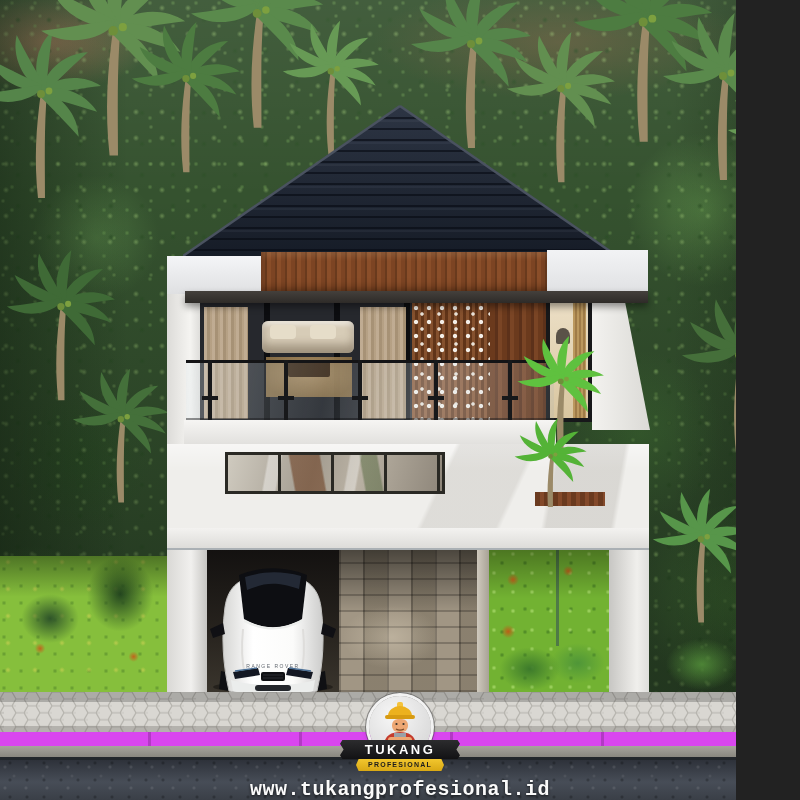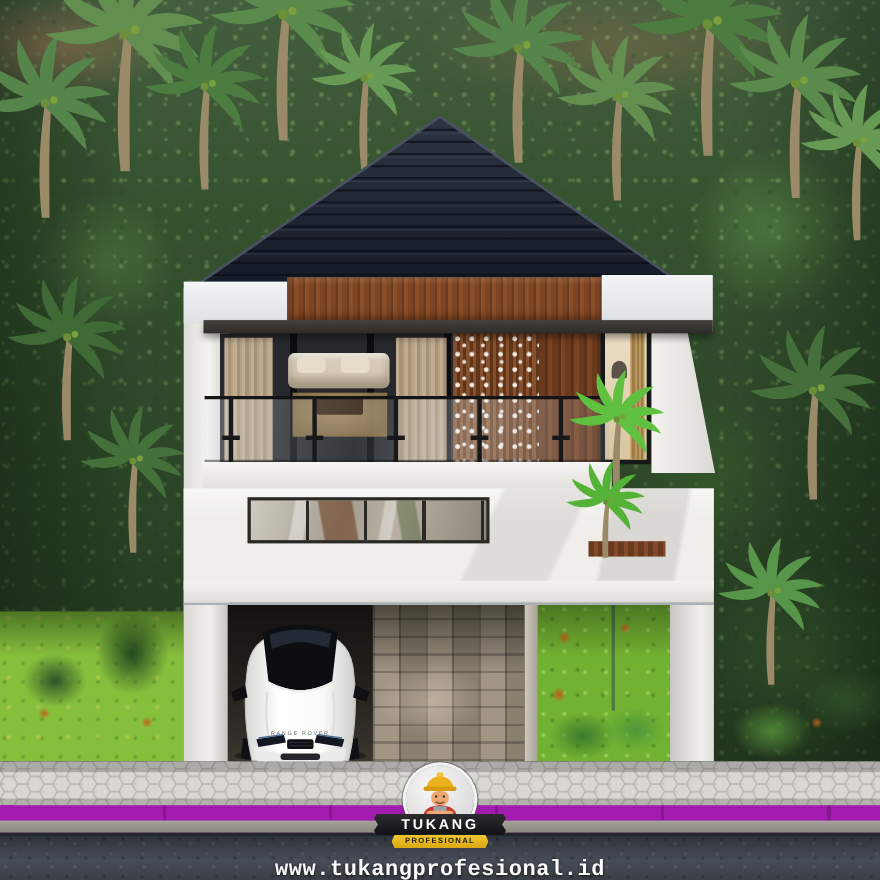--- a/index.html
+++ b/index.html
@@ -1,17 +1,17 @@
 <!DOCTYPE html>
 <html style="--roof: #1c2330; --wood-accent: #7b4424; --wall-white: #f0efec; --grass-bright: #79b836; --jungle-base: #35522f; --sidewalk: #d8d6d1; --road: #2e323a; --brand-black: #121214; --brand-yellow: #d9a814; --brand-red: #c53b2c;"><head>
 <meta charset="utf-8">
 <style>
   html,body{margin:0;padding:0;background:#222;}
-  .scene{position:relative;width:800px;height:800px;overflow:hidden;
-         font-family:"Liberation Sans",sans-serif;background:#a21caf;}
+  .scene{position:relative;width:736px;height:800px;overflow:hidden;
+         font-family:"Liberation Sans",sans-serif;background:#d946ef;}
   .abs{position:absolute;}
 
   
   .jungle{left:0;top:0;width:800px;height:700px;z-index:0;
     background-color:var(--jungle-base,#35522f);
     background-image:
       radial-gradient(ellipse 150px 70px at 6% 6%, rgba(138,111,78,.95), rgba(138,111,78,0) 70%),
       radial-gradient(ellipse 260px 80px at 70% 6%, rgba(120,96,66,.55), transparent 72%),
       radial-gradient(circle 90px at 12% 34%, rgba(76,116,64,.9), transparent 70%),
       radial-gradient(circle 110px at 88% 30%, rgba(84,128,68,.85), transparent 70%),

